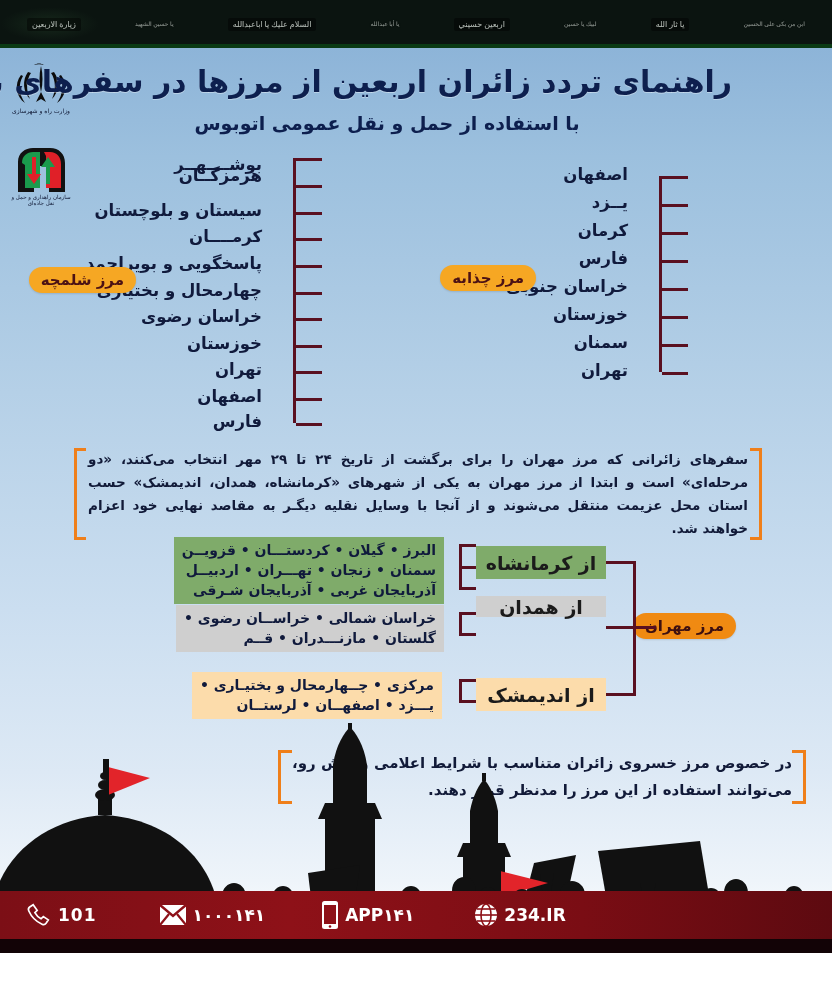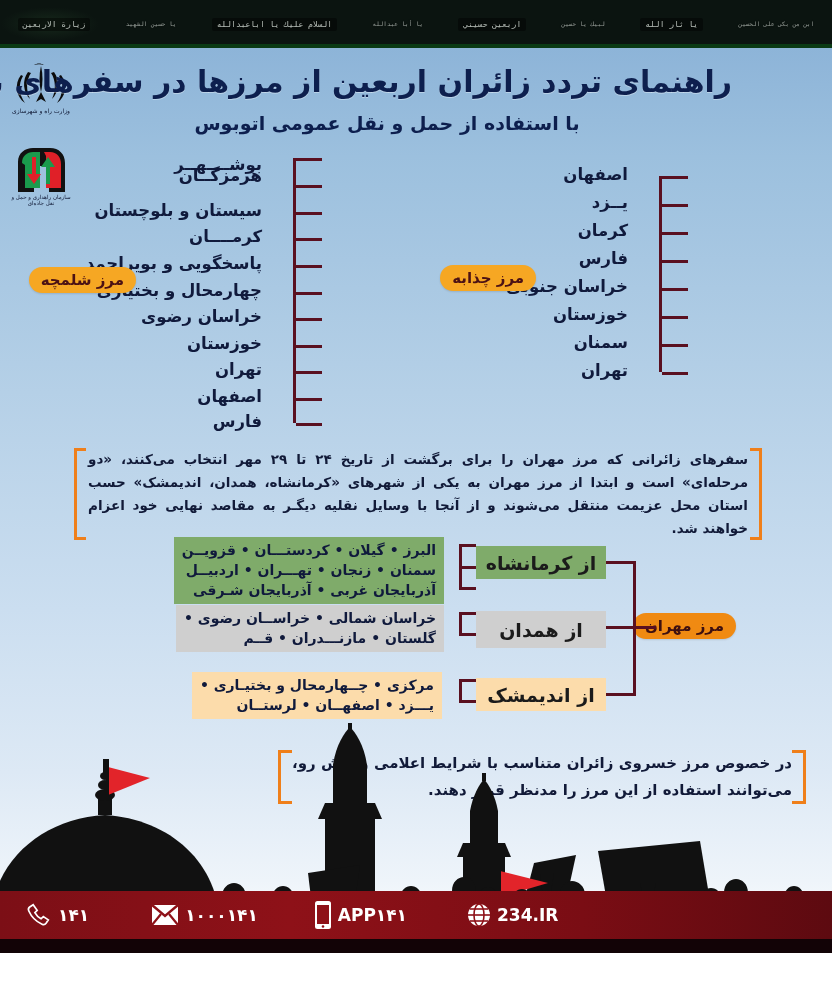--- a/index.html
+++ b/index.html
@@ -23,21 +23,21 @@
       linear-gradient(#060a07,#0a1a10 45%,#060a07);
     overflow:hidden;
   }
   .banner-strip{
     position:absolute;left:0;right:0;top:10px;height:28px;
     display:flex;align-items:center;justify-content:space-around;
   }
   .banner-cal{
     color:#dfe6df;opacity:.80;font-size:8px;line-height:9px;
     text-align:center;white-space:nowrap;
-    font-family:Liberation Mono, monospace;
+    font-family:Liberation Serif, serif;
     text-shadow:0 0 2px rgba(0,0,0,.9);
   }
   .banner-cal.small{font-size:6px;opacity:.62;}
   .banner-cal.plate{
     background:rgba(0,0,0,.55);padding:2px 5px;border-radius:2px;
   }
   .banner-bottom-line{
     position:absolute;left:0;bottom:0;width:832px;height:4px;background:#0a3a14;
   }
 
@@ -294,21 +294,21 @@
       <div class="conn" style="right:326px;top:6px;width:17px;height:3px;"></div>
       <div class="conn" style="right:326px;top:28px;width:17px;height:3px;"></div>
       <div class="conn" style="right:326px;top:49px;width:17px;height:3px;"></div>
       <div class="grp-rows green" style="right:358px;top:-1px;">
         <div>البرز • گیلان • کردستـــان • قزویــن</div>
         <div>سمنان • زنجان • تهـــران • اردبیــل</div>
         <div>آذربایجان غربی • آذربایجان شـرقی</div>
       </div>
 
       <div class="conn" style="right:168px;top:88px;width:28px;height:3px;"></div>
-      <div class="grp-label grey" style="right:196px;top:73px;width:130px;height:37px;">از همدان</div>
+      <div class="grp-label grey" style="right:196px;top:58px;width:130px;height:21px;">از همدان</div>
       <div class="conn" style="right:340px;top:74px;width:3px;height:24px;"></div>
       <div class="conn" style="right:326px;top:74px;width:17px;height:3px;"></div>
       <div class="conn" style="right:326px;top:95px;width:17px;height:3px;"></div>
       <div class="grp-rows grey" style="right:358px;top:67px;">
         <div>خراسان شمالی • خراســان رضوی •</div>
         <div>گلستان • مازنـــدران • قــم</div>
       </div>
 
       <div class="conn" style="right:168px;top:155px;width:28px;height:3px;"></div>
       <div class="grp-label peach" style="right:196px;top:140px;width:130px;height:33px;">از اندیمشک</div>
@@ -389,21 +389,21 @@
       </g>
     </svg>
 
     <div class="footer">
       <div class="footer-inner">
 
         <div class="f-item" style="margin-left:26px;margin-right:22px;">
           <svg width="26" height="26" viewBox="0 0 24 24">
             <path d="M6.6 2.5 L3.4 4.6 c-1.1 .8 -1.4 2.4 -.8 3.7 2.4 5.4 6.8 9.8 12.2 12.2 1.3 .6 2.9 .3 3.7 -.8 l2.1 -3.2 -4.6 -3.1 -2.1 2.1 c-2.4 -1.3 -4.4 -3.3 -5.7 -5.7 l2.1 -2.1 z" fill="none" stroke="#fff" stroke-width="1.6"></path>
           </svg>
-          <span class="f-num">۱۴۱</span>
+          <span class="f-num">101</span>
         </div>
 
         <div class="f-item" style="margin-left:40px;">
           <svg width="28" height="22" viewBox="0 0 28 22">
             <rect x="1" y="1" width="26" height="20" fill="#fff"></rect>
             <path d="M1 1 L14 12 L27 1" fill="none" stroke="#8e1118" stroke-width="2.4"></path>
             <path d="M1 21 L10 10 M27 21 L18 10" stroke="#8e1118" stroke-width="2.2" fill="none"></path>
           </svg>
           <span class="f-num">۱۰۰۰۱۴۱</span>
         </div>

